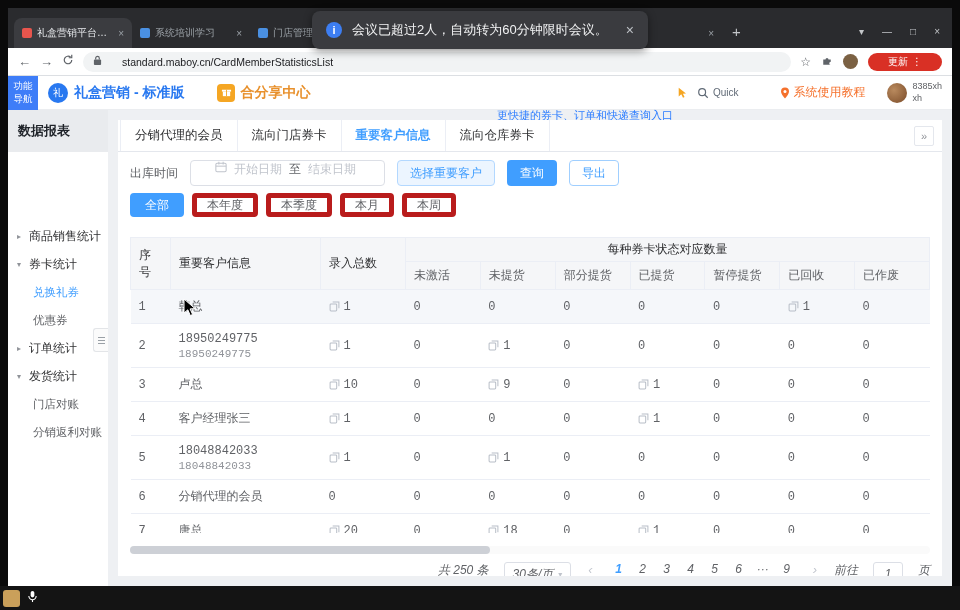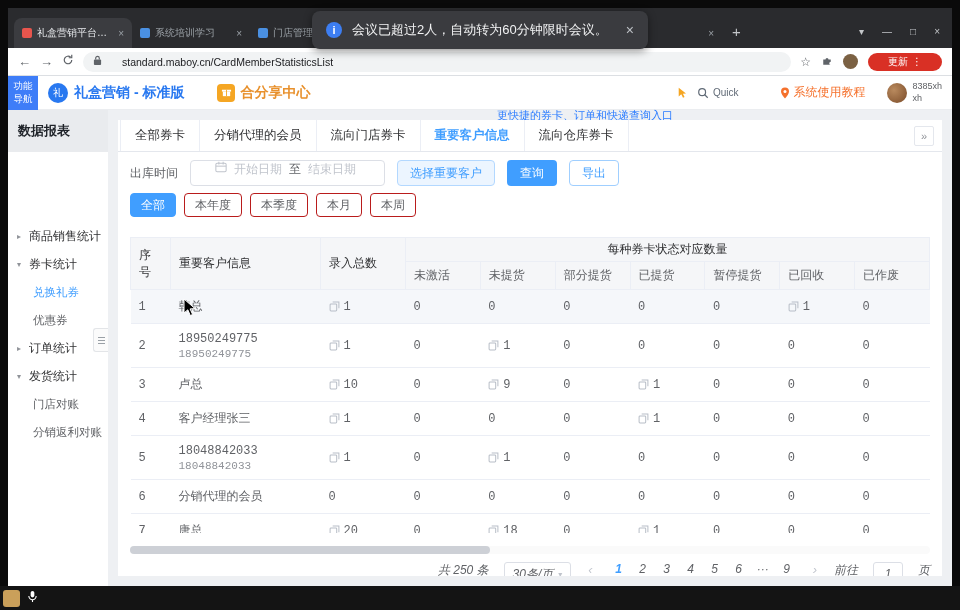--- a/index.html
+++ b/index.html
@@ -68,21 +68,21 @@
   .filter-row { display:flex; align-items:center; gap:12px; padding:8px 12px; height:42px; }
   .f-label { font-size:12px; color:#606266; white-space:nowrap; }
   .datebox { width:195px; height:26px; border:1px solid #dcdfe6; border-radius:4px; display:flex; gap:7px; padding:0 24px; font-size:12px; color:#c0c4cc; }
   .datebox .sep { color:#606266; }
   .btn { height:26px; display:flex; align-items:center; padding:0 12px; font-size:12px; border-radius:4px; border:1px solid transparent; white-space:nowrap; }
   .btn-plain { background:#ecf5ff; border-color:#b3d8ff; color:#409eff; }
   .btn-primary { background:#409eff; color:#fff; }
   .btn-outline { background:#fff; border-color:#a0cfff; color:#409eff; }
 
   .quick-row { display:flex; gap:8px; padding:0 12px 8px; height:30px; align-items:center; }
-  .pill { height:24px; display:flex; align-items:center; padding:0 10px; font-size:12px; border-radius:4px; border:1px solid #b91c1c; color:#606266; background:#fff; white-space:nowrap; }
+  .pill { height:24px; display:flex; align-items:center; padding:0 10px; font-size:12px; border-radius:4px; border:5px solid #b91c1c; color:#606266; background:#fff; white-space:nowrap; }
   .pill.active { background:#409eff; border-color:#409eff; color:#fff; }
 
   .tablewrap { height:296px; overflow:hidden; margin:13px 12px;font-family:Liberation Mono, monospace; }
   table { width:100%; border-collapse:collapse; table-layout:fixed; }
   thead th { background:#f5f6f8; border:1px solid #ebeef5; font-size:12px; font-weight:normal; color:#303133; text-align:left; padding:0 8px; }
   th.group { text-align:center; height:24px; }
   tr.status-row th { height:28px; color:#606266; }
   tbody td { border-bottom:1px solid #ebeef5; font-size:12px; color:#606266; padding:0 8px; vertical-align:middle; }
   tr.r1line td { height:34px; }
   tr.r2line td { height:44px; }
@@ -278,21 +278,20 @@
             <i></i>
             <i></i>
           </div>
       </div>
 
       <div class="mainarea">
         <div class="card">
 
           <div class="ctabs" id="ctabs">
             <div class="tabs-more">»</div>
-          <div class="ctab">全部券卡</div>
               <div class="ctab">分销代理的会员</div>
               <div class="ctab">流向门店券卡</div>
               <div class="ctab active">重要客户信息</div>
               <div class="ctab">流向仓库券卡</div>
             </div>
 
           <div class="filter-row">
             <span class="f-label">出库时间</span>
             <div class="datebox">
               <svg width="12" height="12" viewBox="0 0 14 14">

